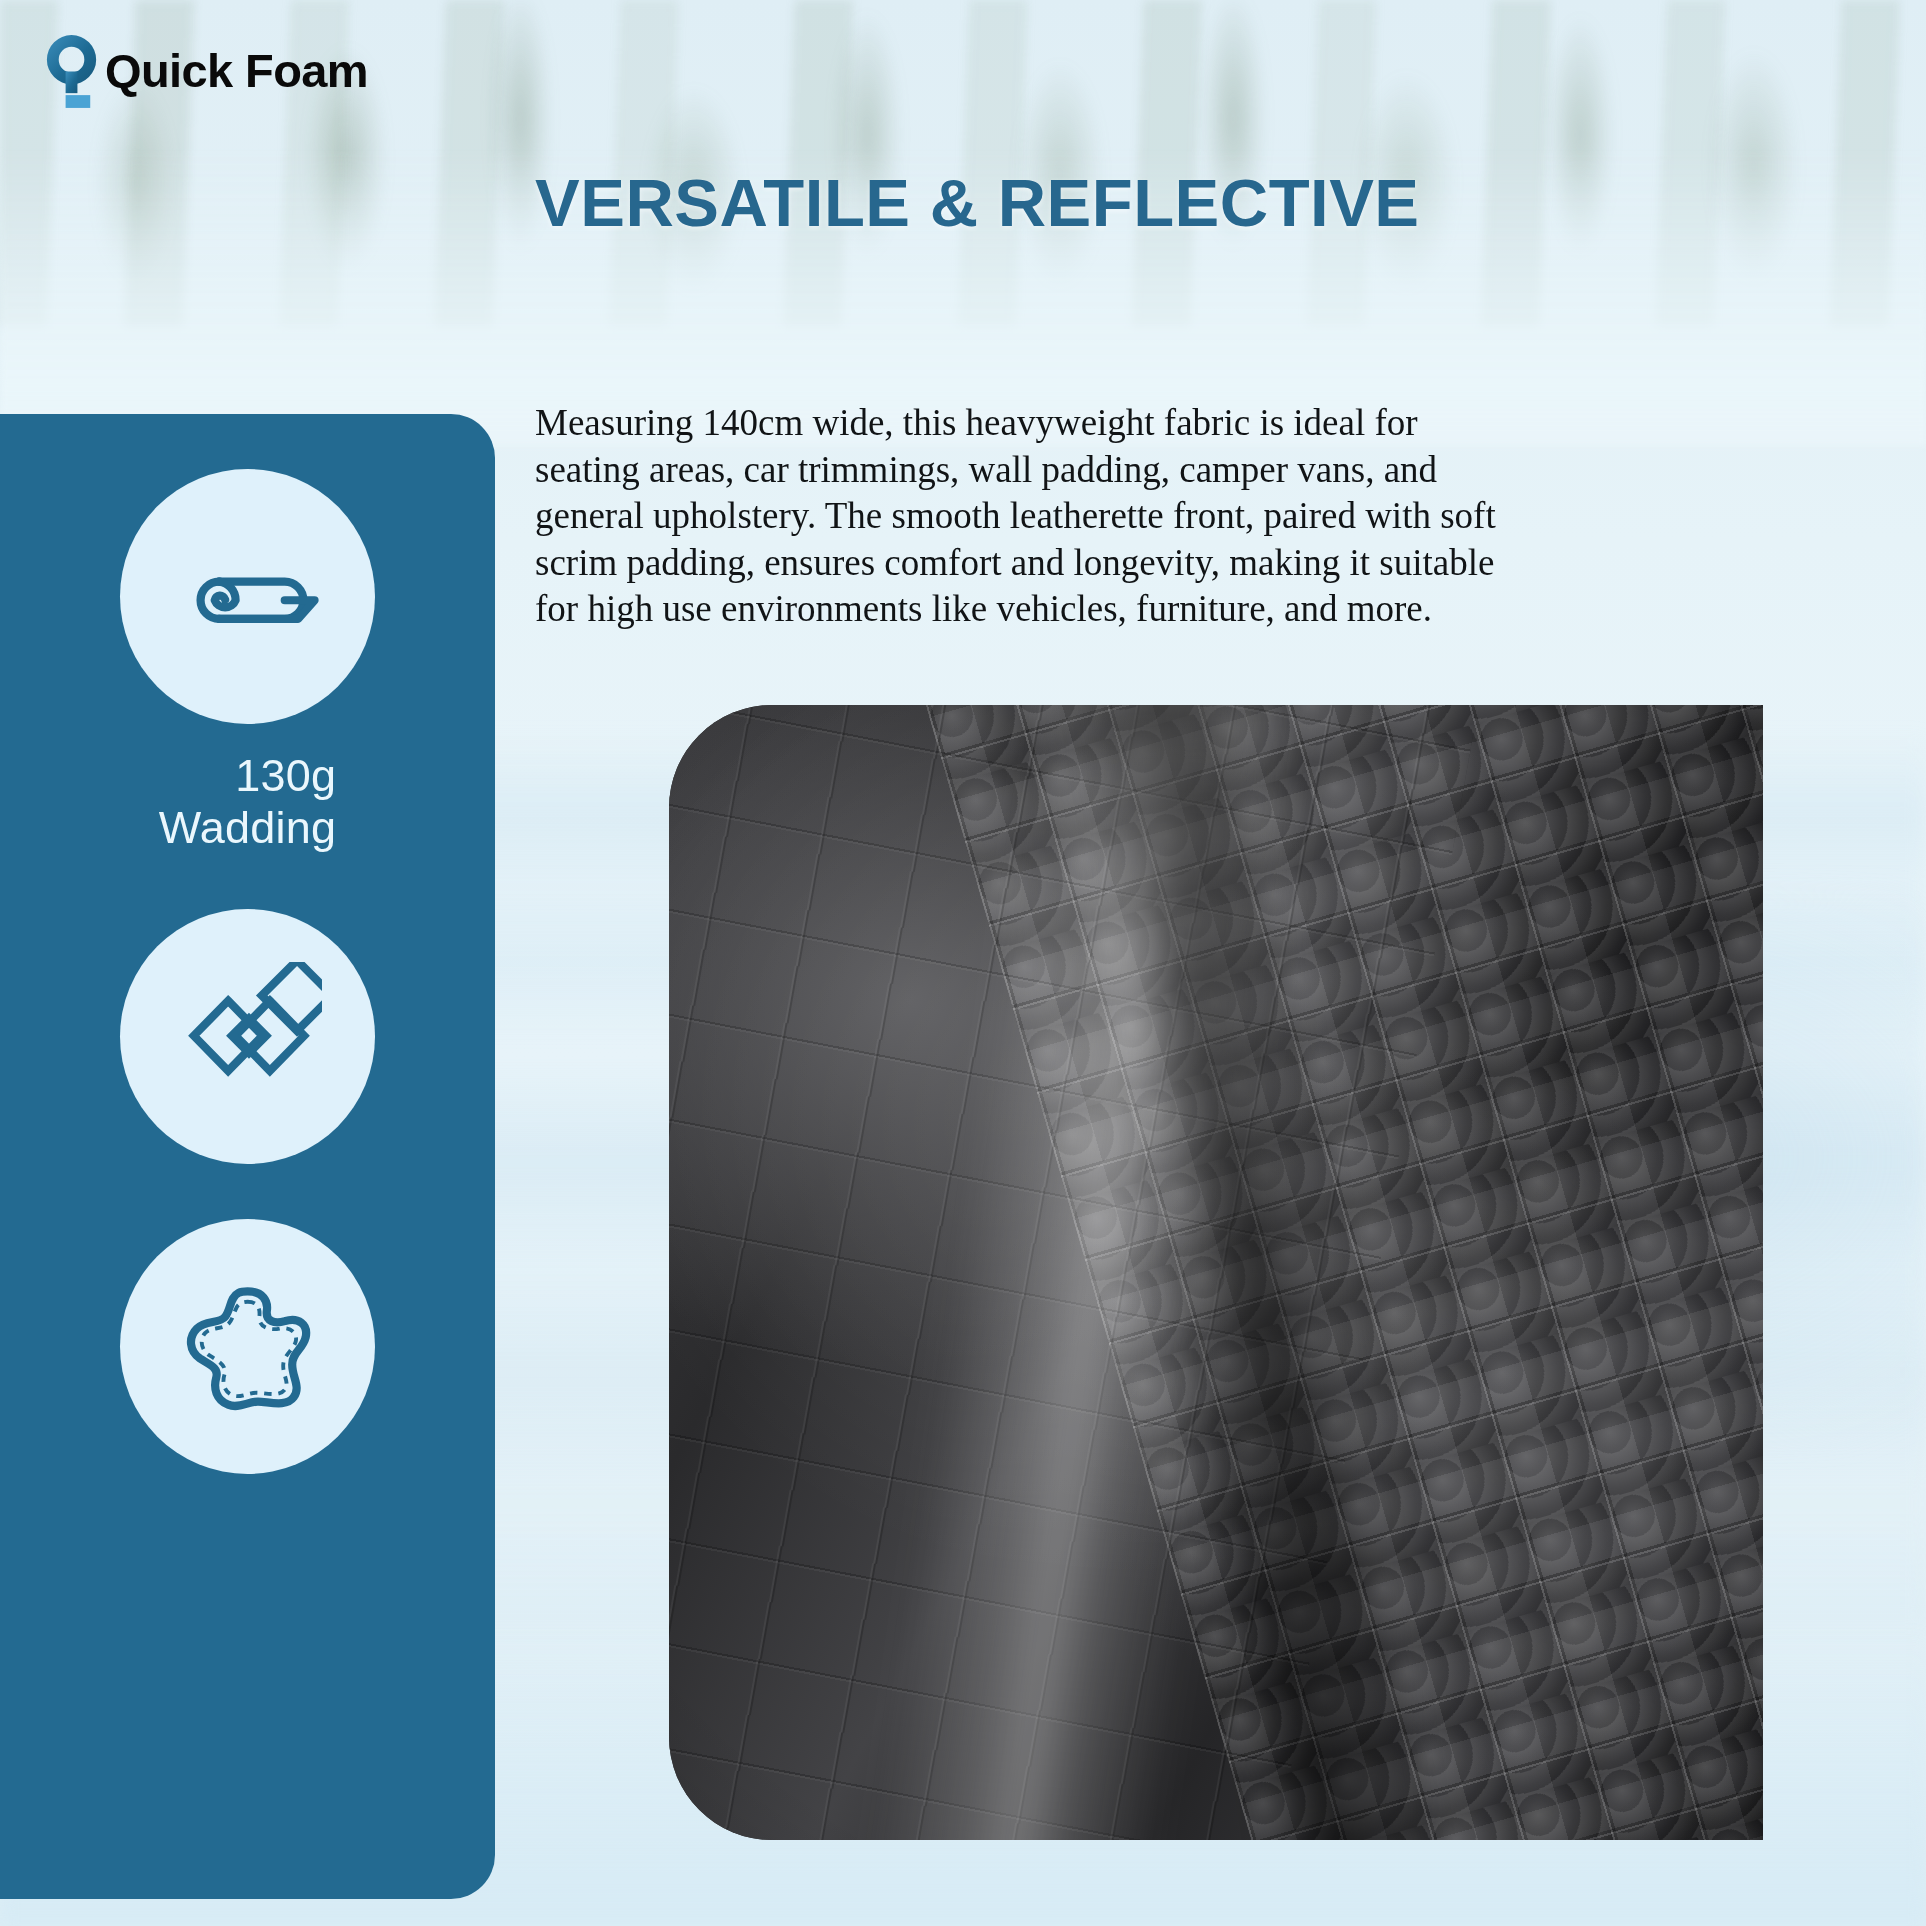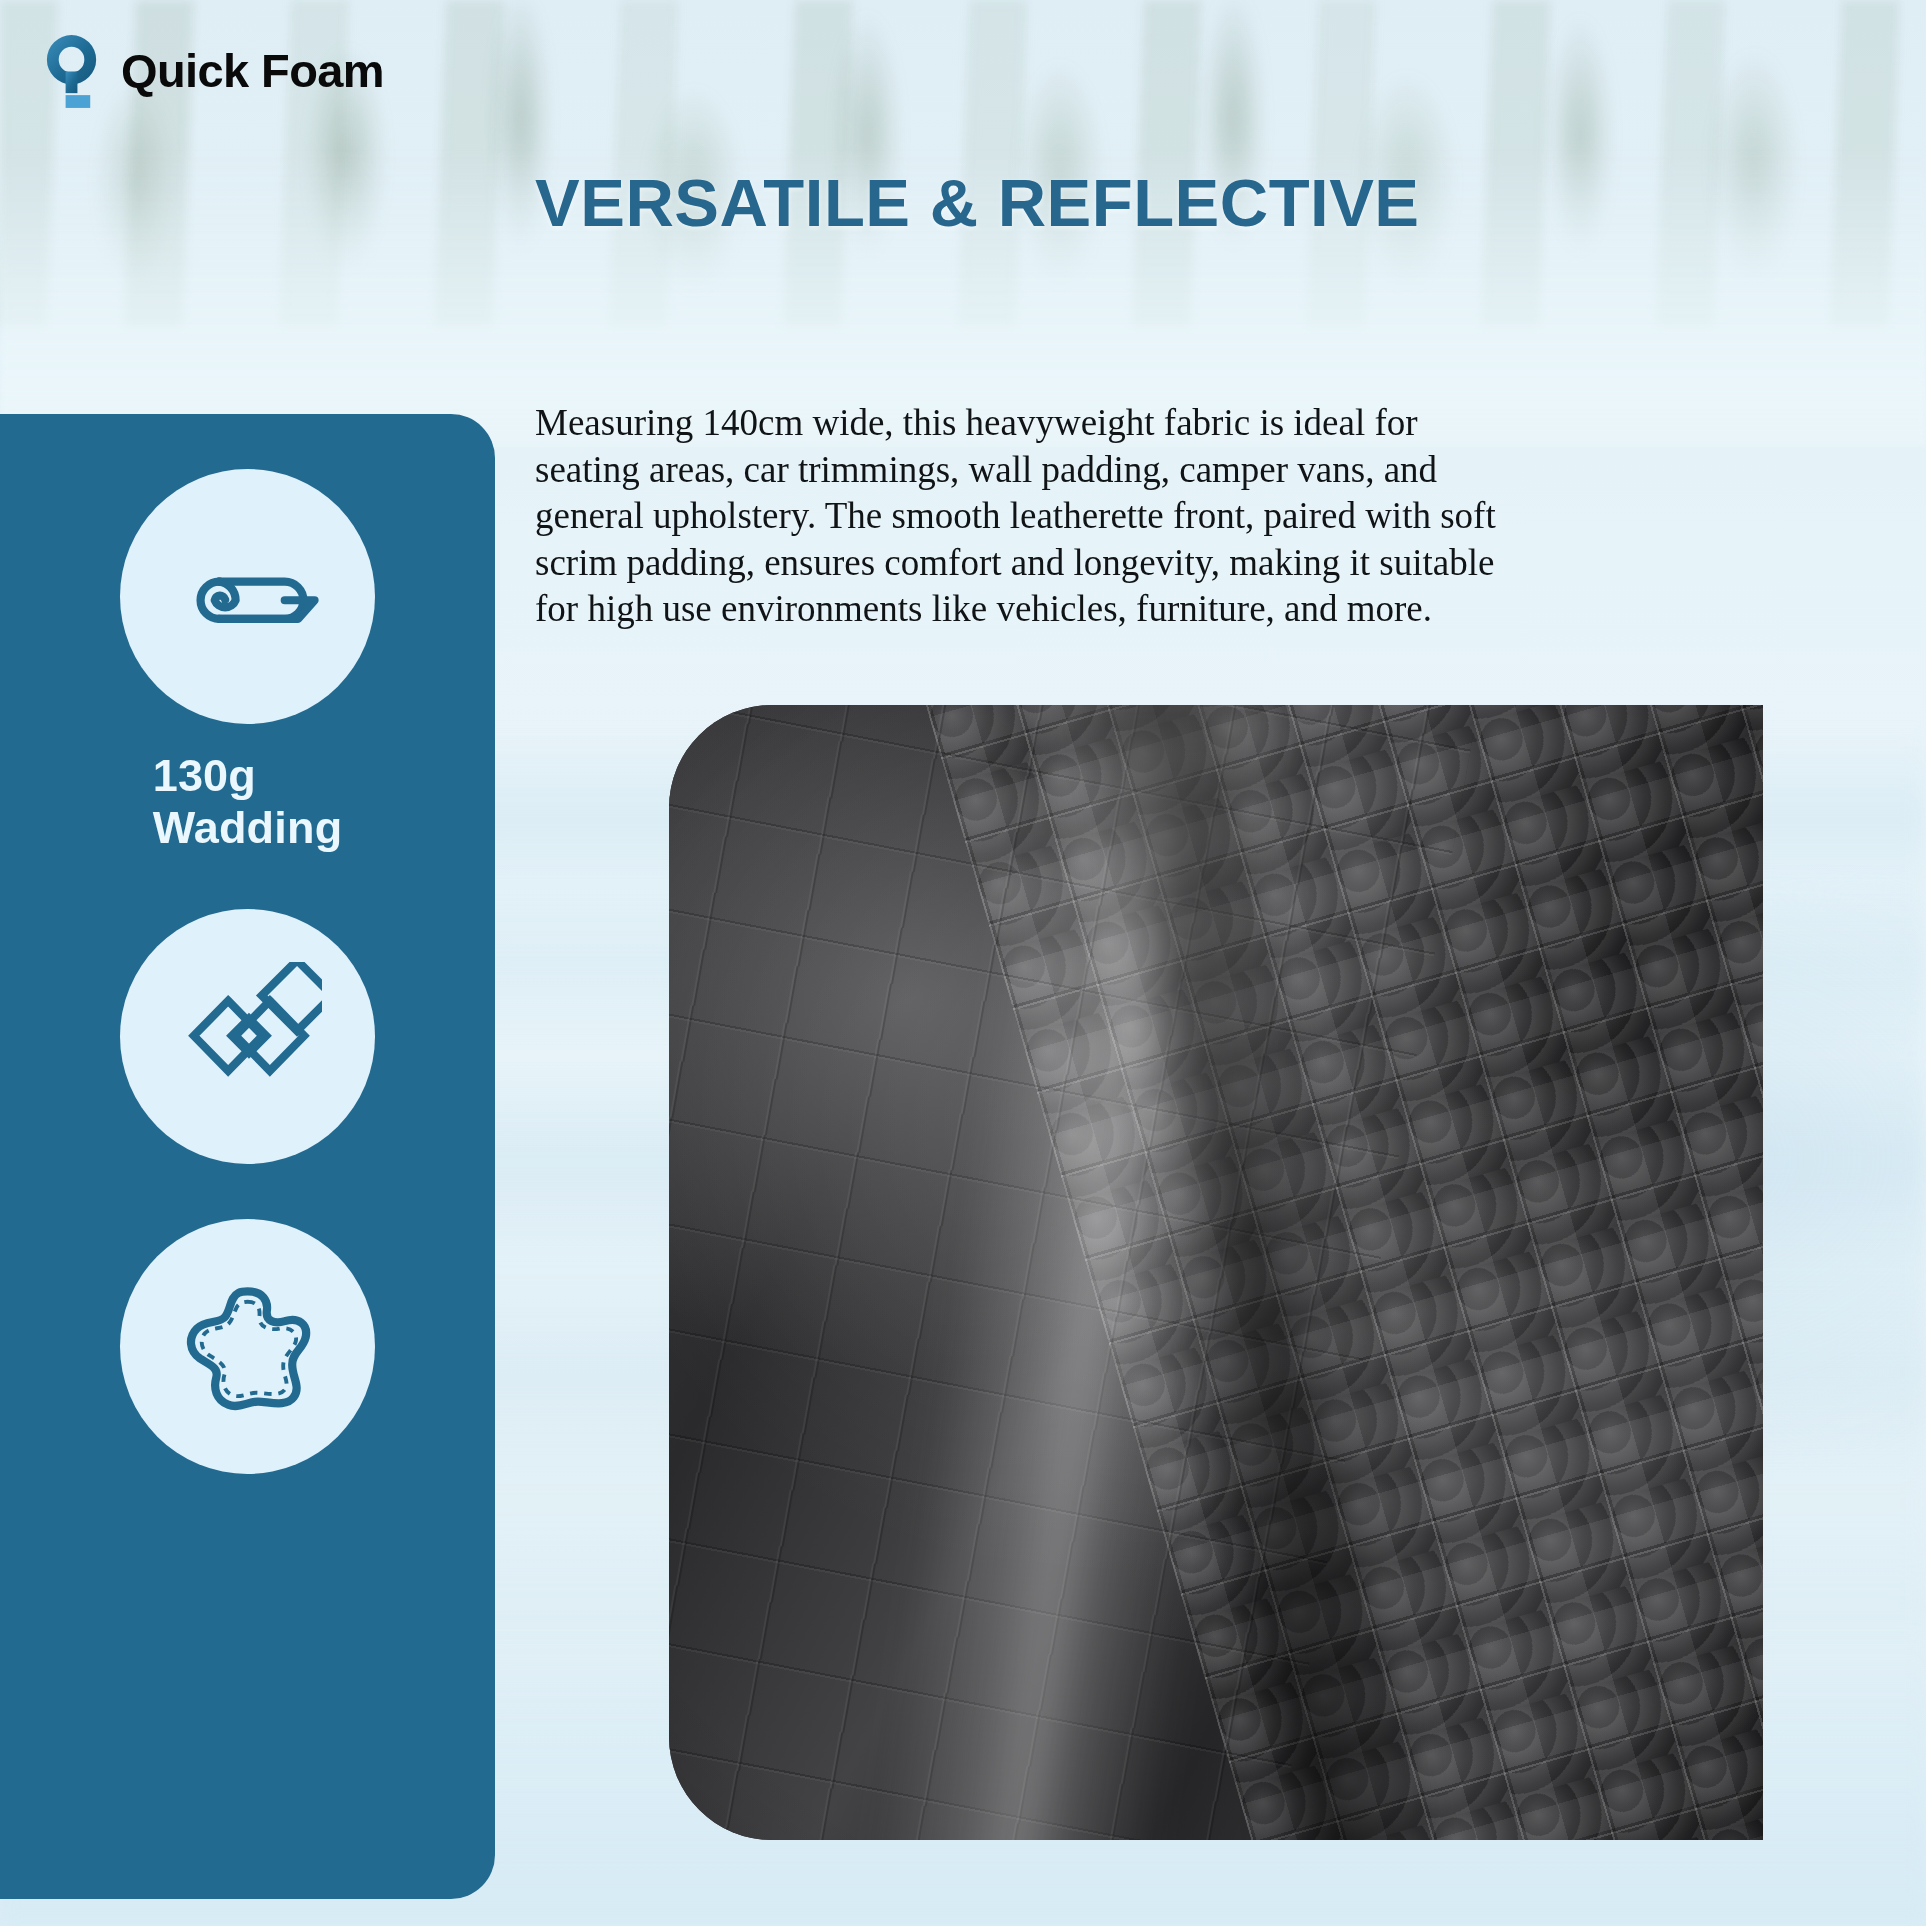--- a/index.html
+++ b/index.html
@@ -67,21 +67,21 @@
   }
   .bg-bottom {
     position:absolute; left:0; bottom:0; width:100%; height:297px;
     background:linear-gradient(180deg, rgba(222,240,248,0), rgba(213,234,245,.75));
     filter:blur(8px);
   }
 
   
   #logo-block {
     position:absolute; left:40px; top:32px; z-index:30;
-    display:flex; align-items:center; gap:16px;
+    display:flex; align-items:center; gap:0;
   }
   #logo-mark { width:65px; height:77px; position:relative; flex:none; }
   #logo-text {
     font-size:47px; font-weight:700; color:#0a0a0a;
     letter-spacing:-0.6px; white-space:nowrap; line-height:1;
   }
 
   
   #headline {
     position:absolute; left:535px; top:168px; width:1346px; z-index:25;
@@ -109,22 +109,22 @@
   .feature { width:100%; display:flex; flex-direction:column; align-items:center; }
   .feature + .feature { margin-top:55px; }
   .feature-icon {
     width:255px; height:255px; border-radius:50%;
     background:#dff1fb;
     display:flex; align-items:center; justify-content:center;
     flex:none;
   }
   .feature-icon svg { width:149px; height:149px; display:block; }
   .feature-label {
-    margin-top:26px; text-align:left;
-    color:#eaf7fd; font-size:45px; font-weight:700; line-height:1.16;
+    margin-top:26px; text-align:right;
+    color:#eaf7fd; font-size:45px; font-weight:400; line-height:1.16;
     white-space:pre-line; letter-spacing:0.2px;
   }
 
   
   #product-photo {
     position:absolute; left:669px; top:705px; width:1094px; height:1135px; z-index:22;
     border-radius:103px 0 0 103px;
     overflow:hidden;
     background:#2b2b2d;
   }

